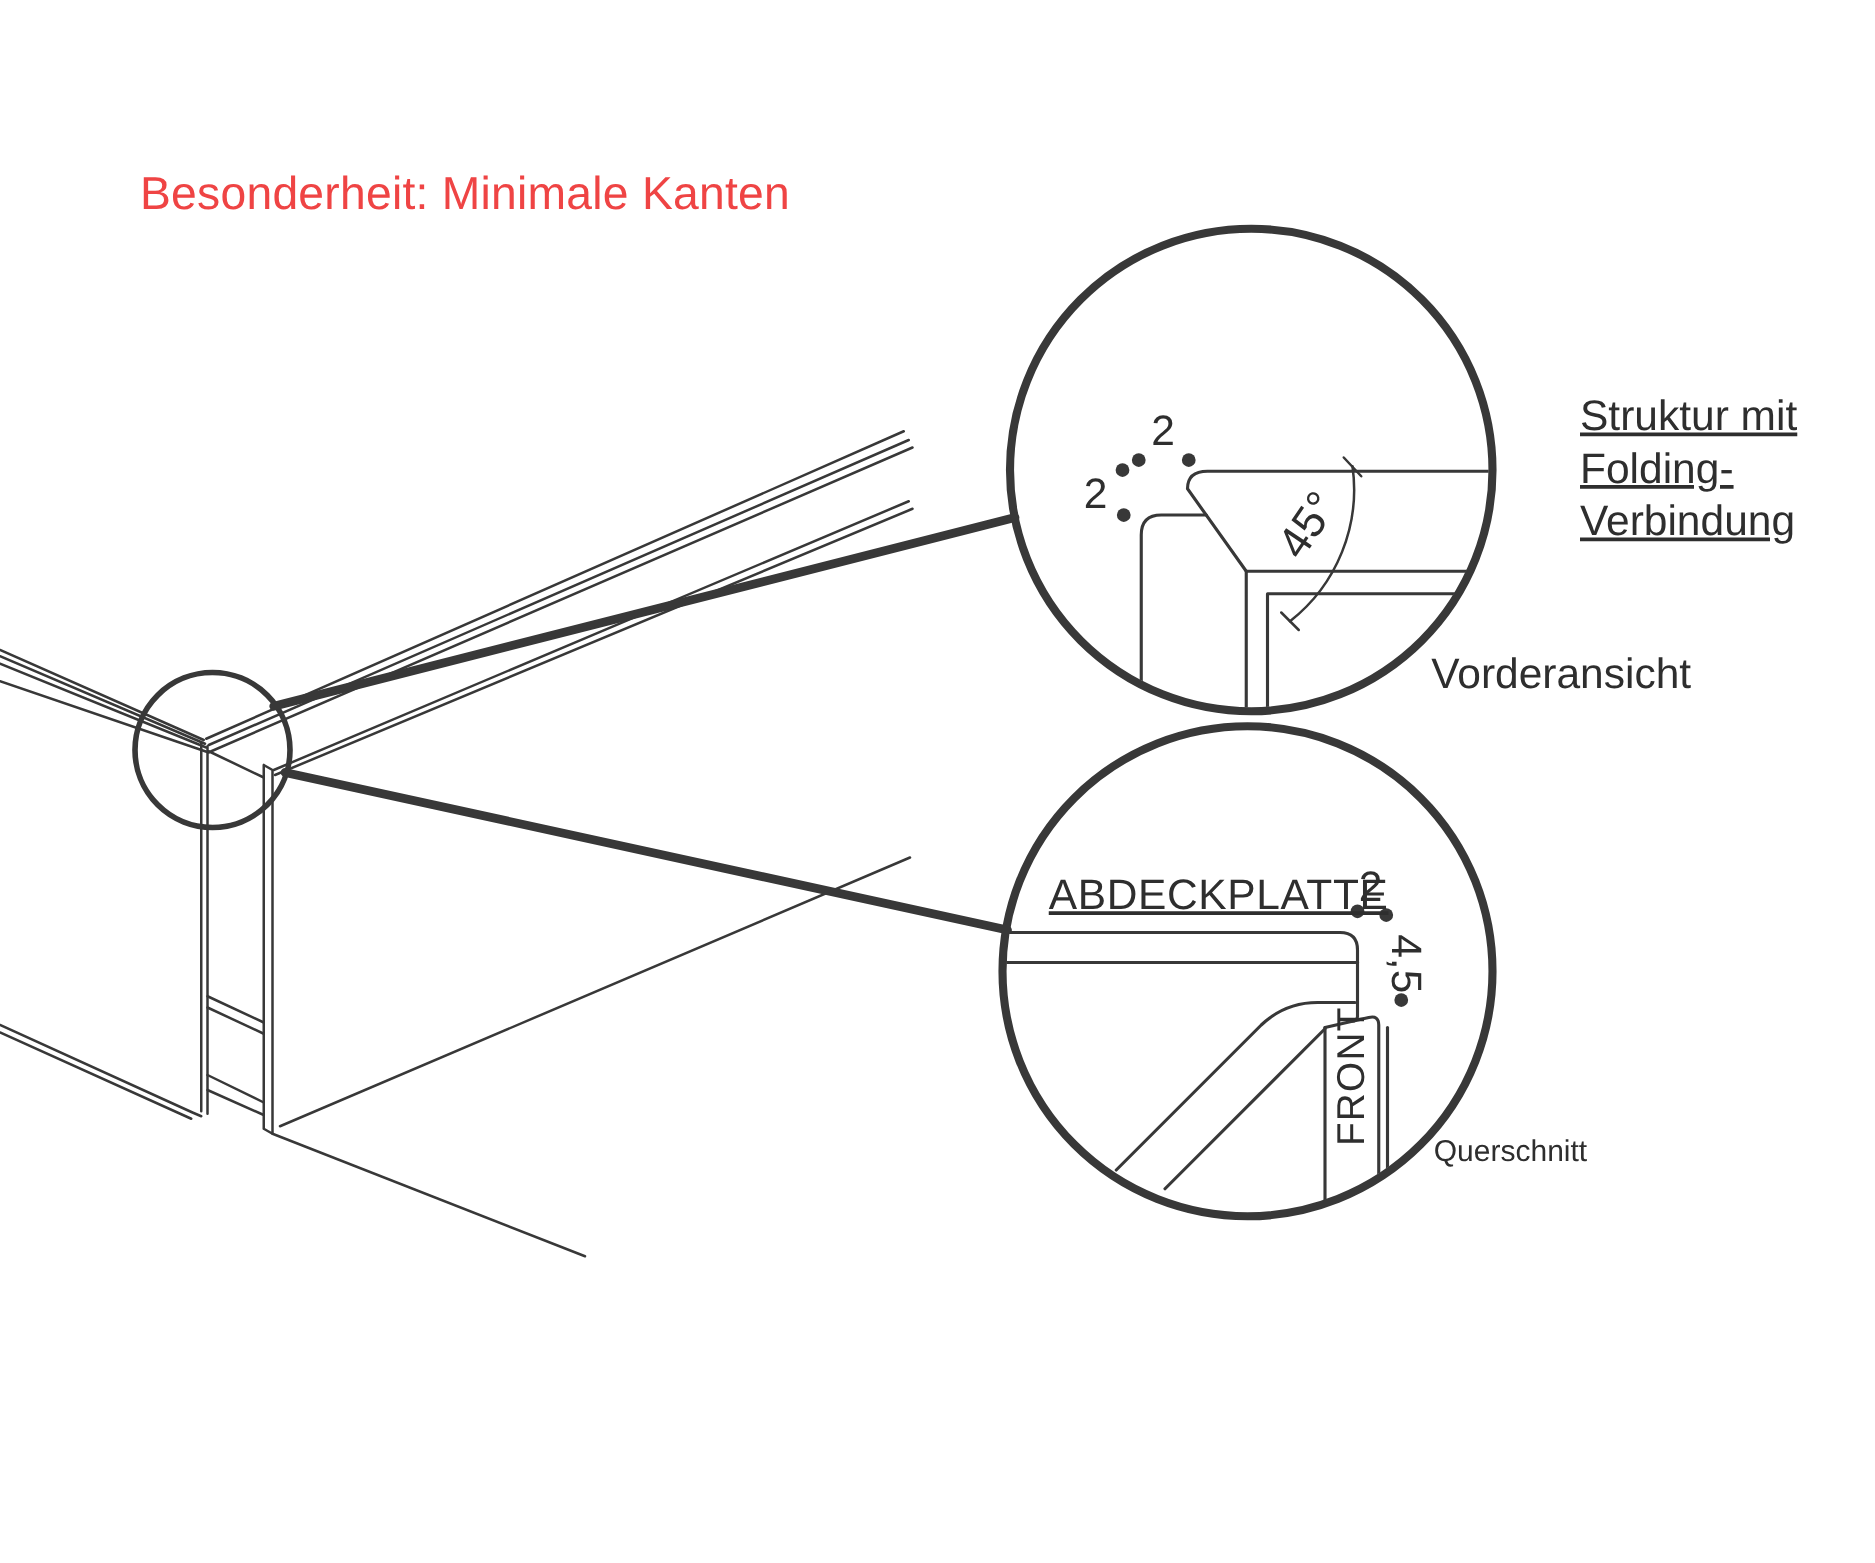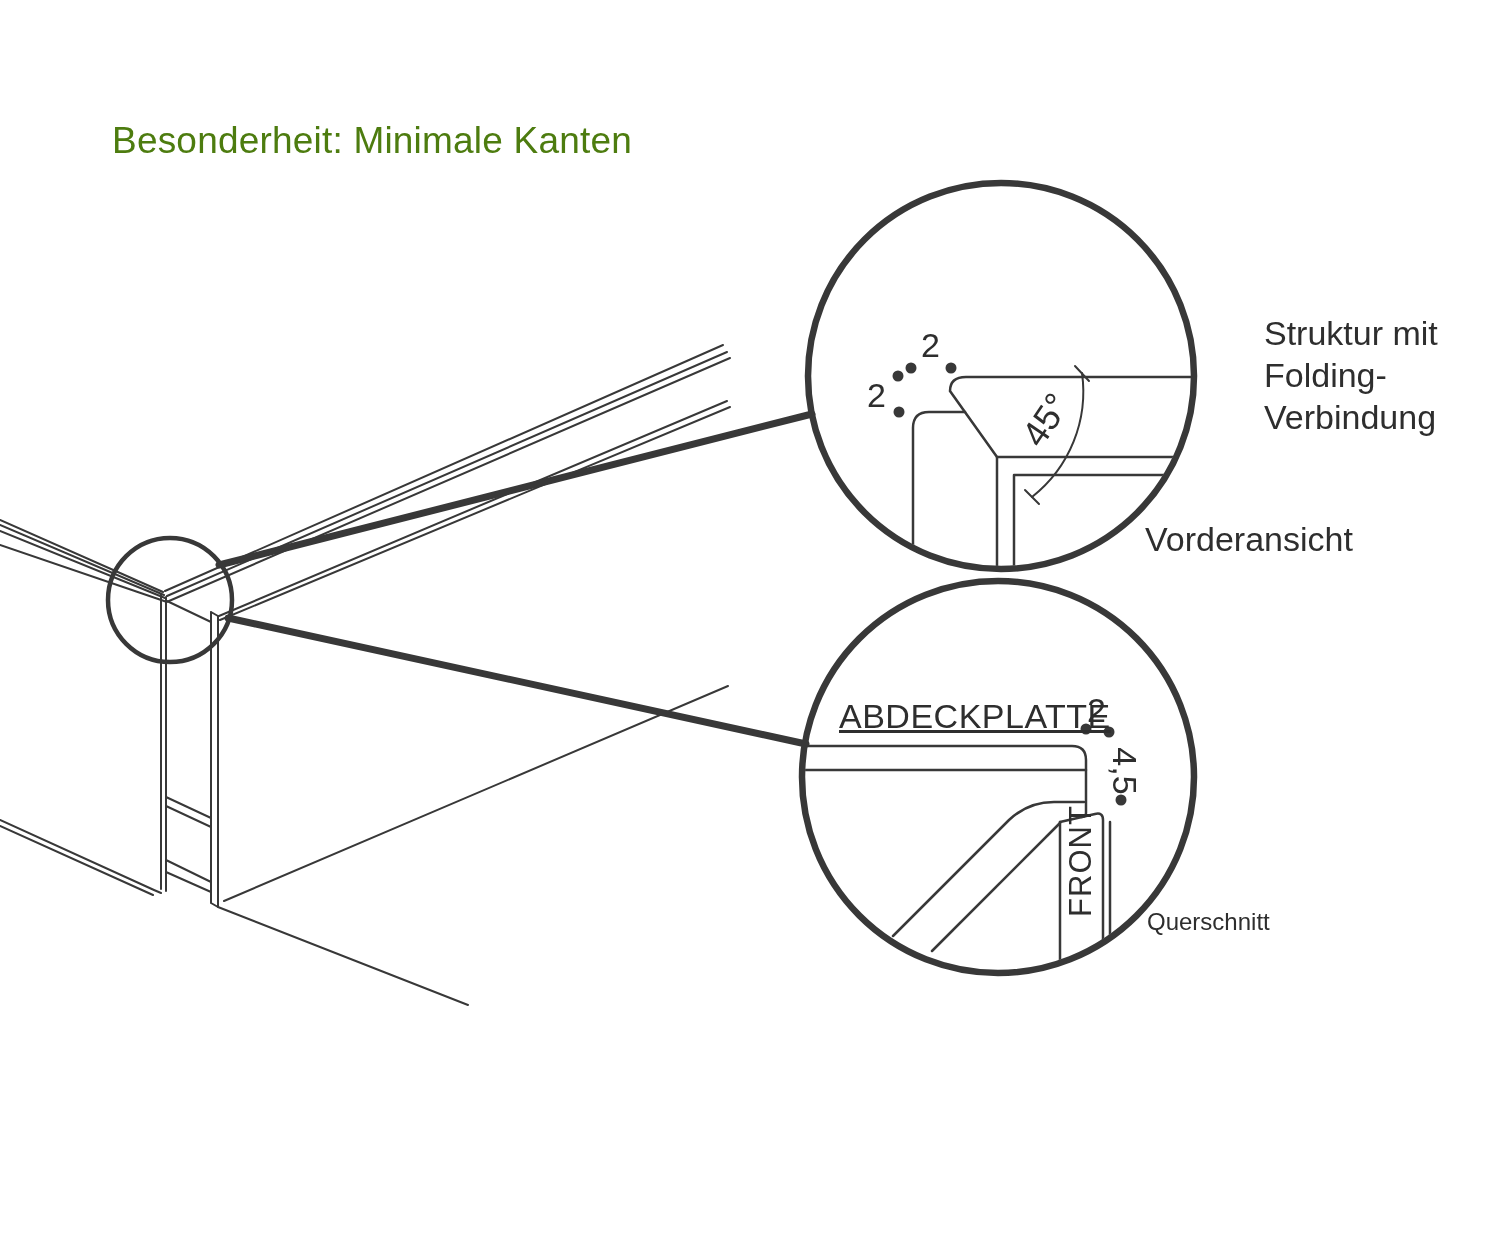--- a/index.html
+++ b/index.html
@@ -6,22 +6,22 @@
   #stage{
     position:relative;
     width:1500px;height:1250px;
     background:#ffffff;
     font-family:"Liberation Sans", sans-serif;
     color:#2e2e2e;
     overflow:hidden;
   }
   #drawing{position:absolute;left:0;top:0;}
   .lbl{position:absolute;white-space:pre-line;color:#2e2e2e;}
-  .title{left:112px;top:120px;font-size:37px;letter-spacing:.2px;color:#4d7c0f;}
-  .struktur{left:1264px;top:312px;font-size:34px;line-height:42px;}
+  .title{left:112px;top:134px;font-size:37px;letter-spacing:.2px;color:#ef4444;}
+  .struktur{left:1264px;top:312px;font-size:34px;line-height:42px;text-decoration:underline;}
   .vorderansicht{left:1145px;top:520px;font-size:34px;}
   .querschnitt{left:1147px;top:908px;font-size:24px;}
   .abdeckplatte{left:839px;top:697px;font-size:34px;letter-spacing:.5px;text-decoration:underline;}
   .dim{font-size:34px;}
   .dim-top2{left:921px;top:326px;}
   .dim-left2{left:867px;top:376px;}
   .dim-bottom2{left:1087px;top:691px;}
   .rot{transform-origin:center center;}
   .angle45{
     left:1046px;top:420px;font-size:36px;

